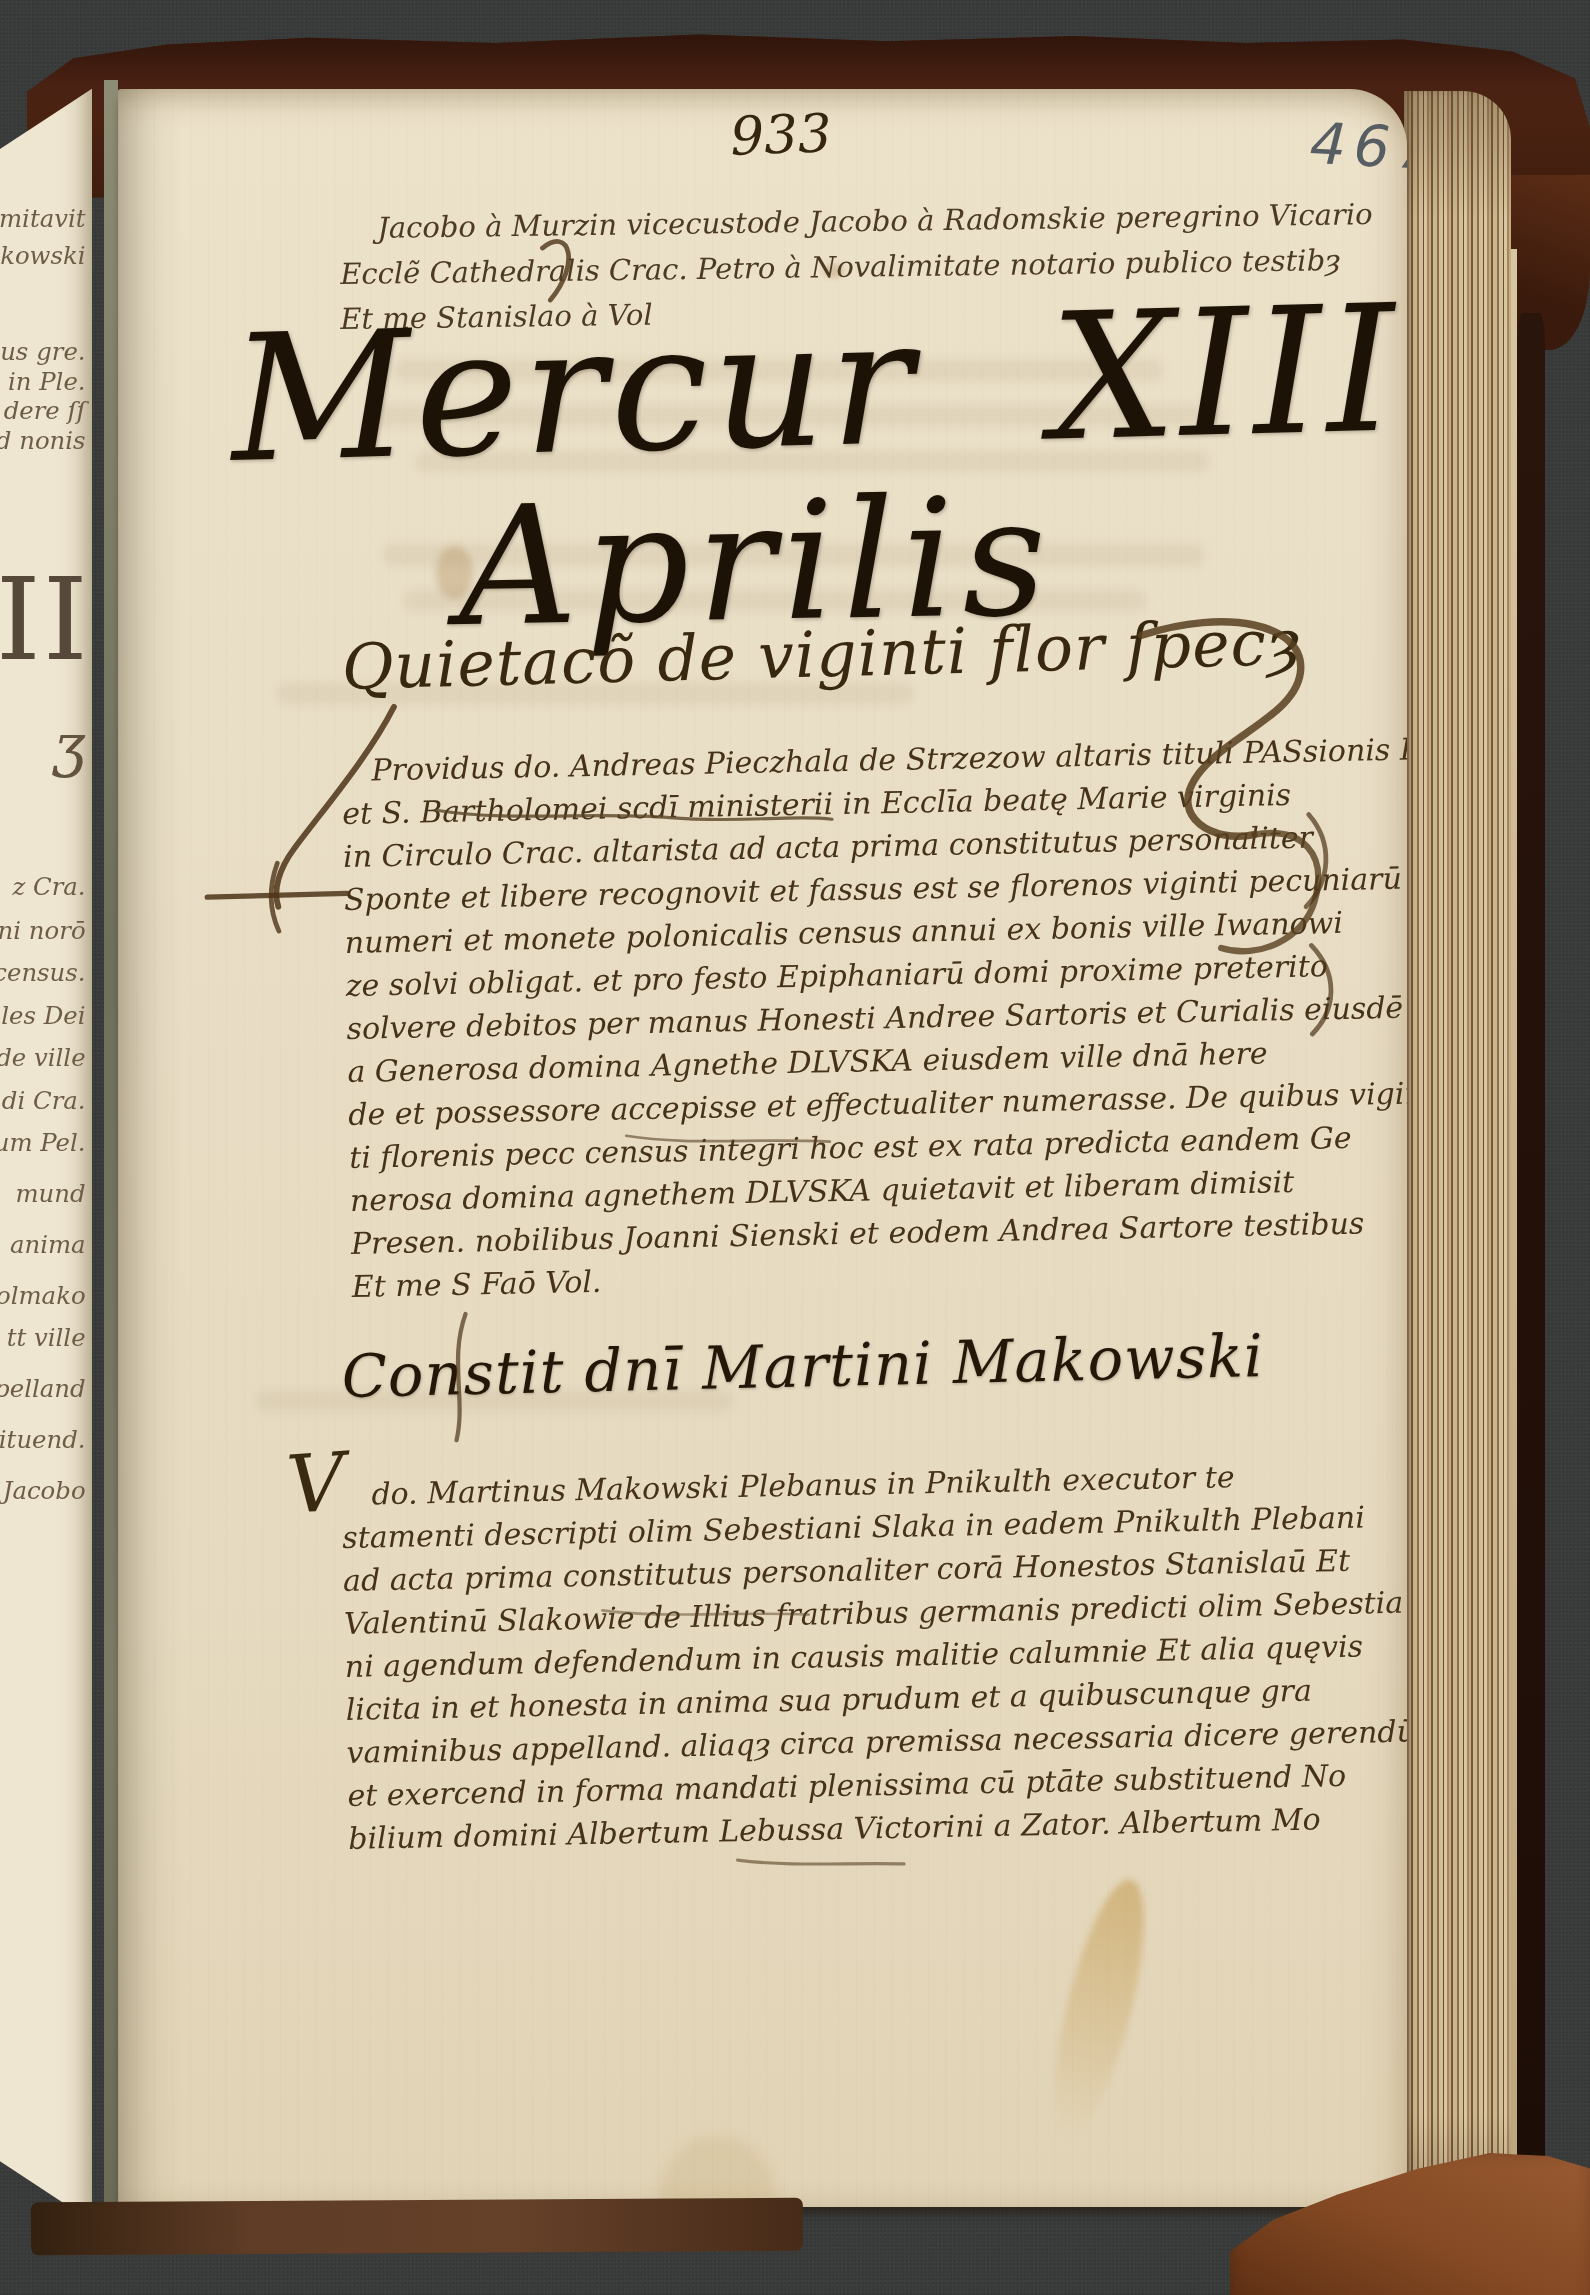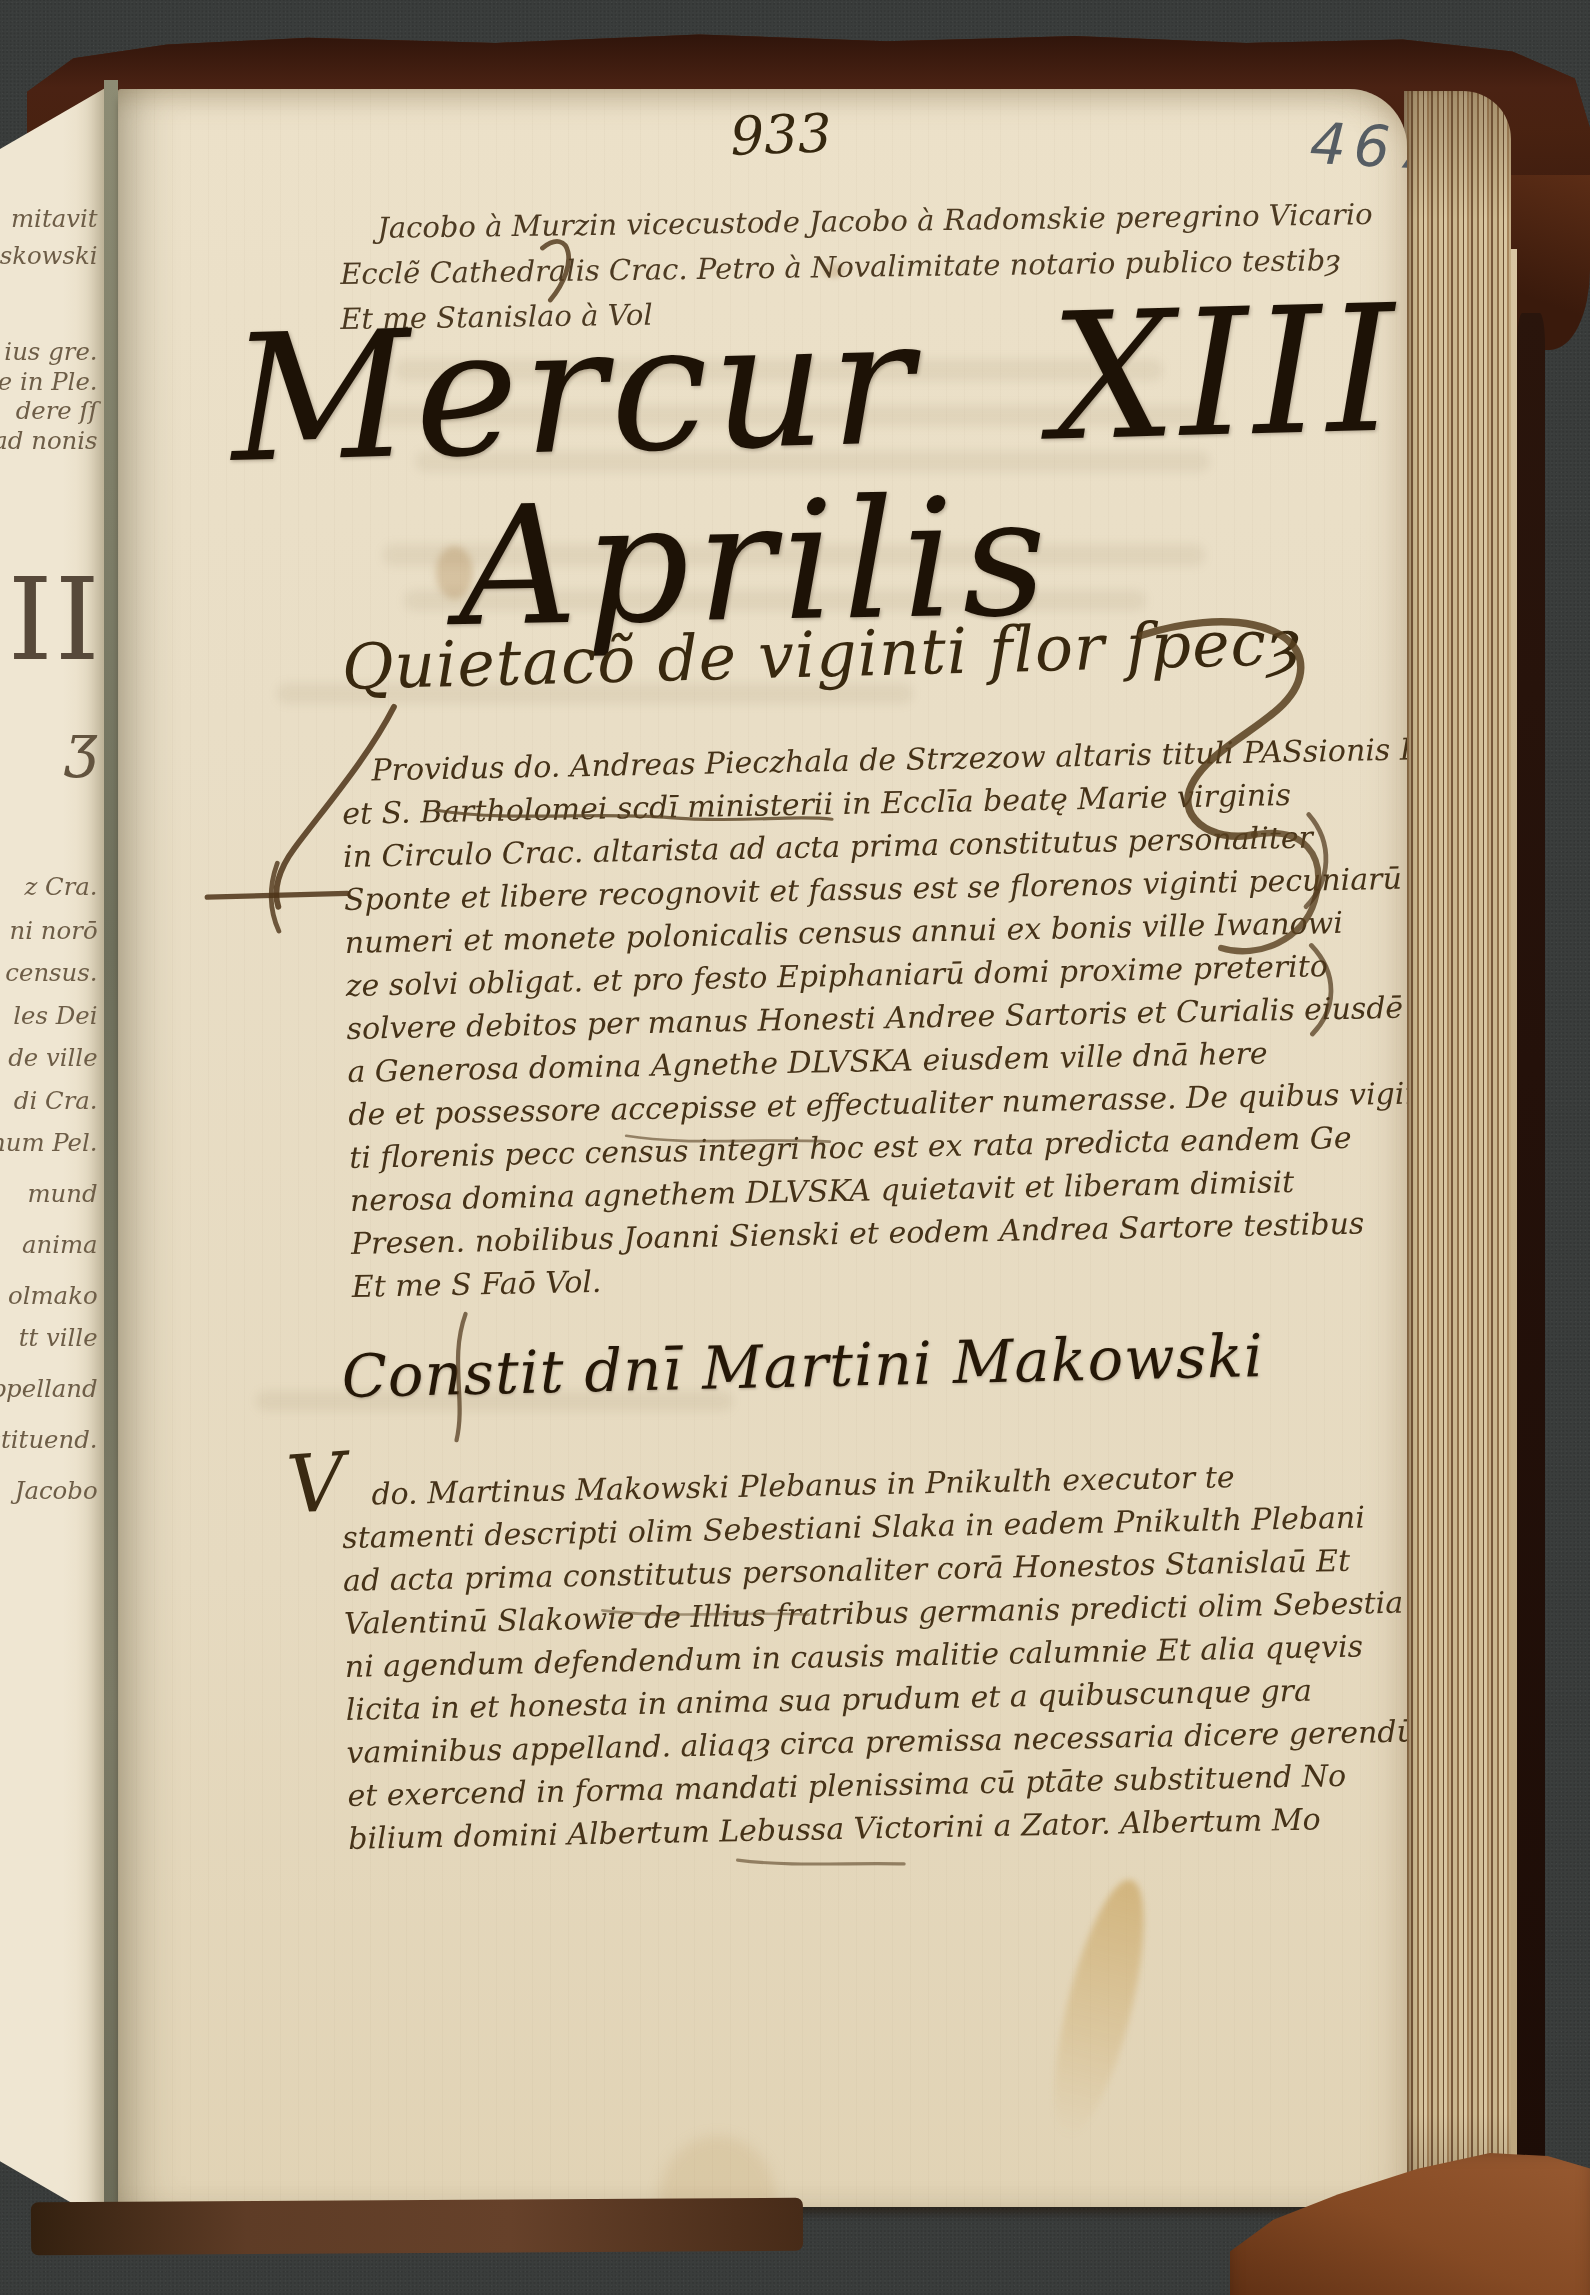--- a/index.html
+++ b/index.html
@@ -53,21 +53,21 @@
   }
   .corner-leather{
     left:1230px; top:2137px; width:361px; height:159px;
     background:linear-gradient(205deg,#9a5c33,#854a24 55%,#5f3014);
     clip-path:polygon(0 72%, 12% 52%, 30% 36%, 52% 20%, 72% 10%, 88% 12%, 100% 20%, 100% 100%, 0 100%);
     box-shadow:inset 0 16px 21px -9.5px rgba(20,10,5,.65);
   }
 
   
   .left-page{
-    left:0; top:80px; width:104px; height:2159px;
+    left:0; top:80px; width:92px; height:2159px;
     background:linear-gradient(90deg,#efe6d2 60%,#e6dbc2);
     clip-path:polygon(0 3.2%, 100% .4%, 100% 99.2%, 0 96.4%);
     box-shadow:inset -13.8px 0 19px -8.5px rgba(100,90,60,.45);
     overflow:hidden;
   }
   .lp-frag{
     position:absolute; right:6.4px; white-space:nowrap;
     font-style:italic; font-size:24.4px; color:#6d5d47; line-height:1;
   }
   .lp-frag.big{font-size:58px; color:#63543f;}

